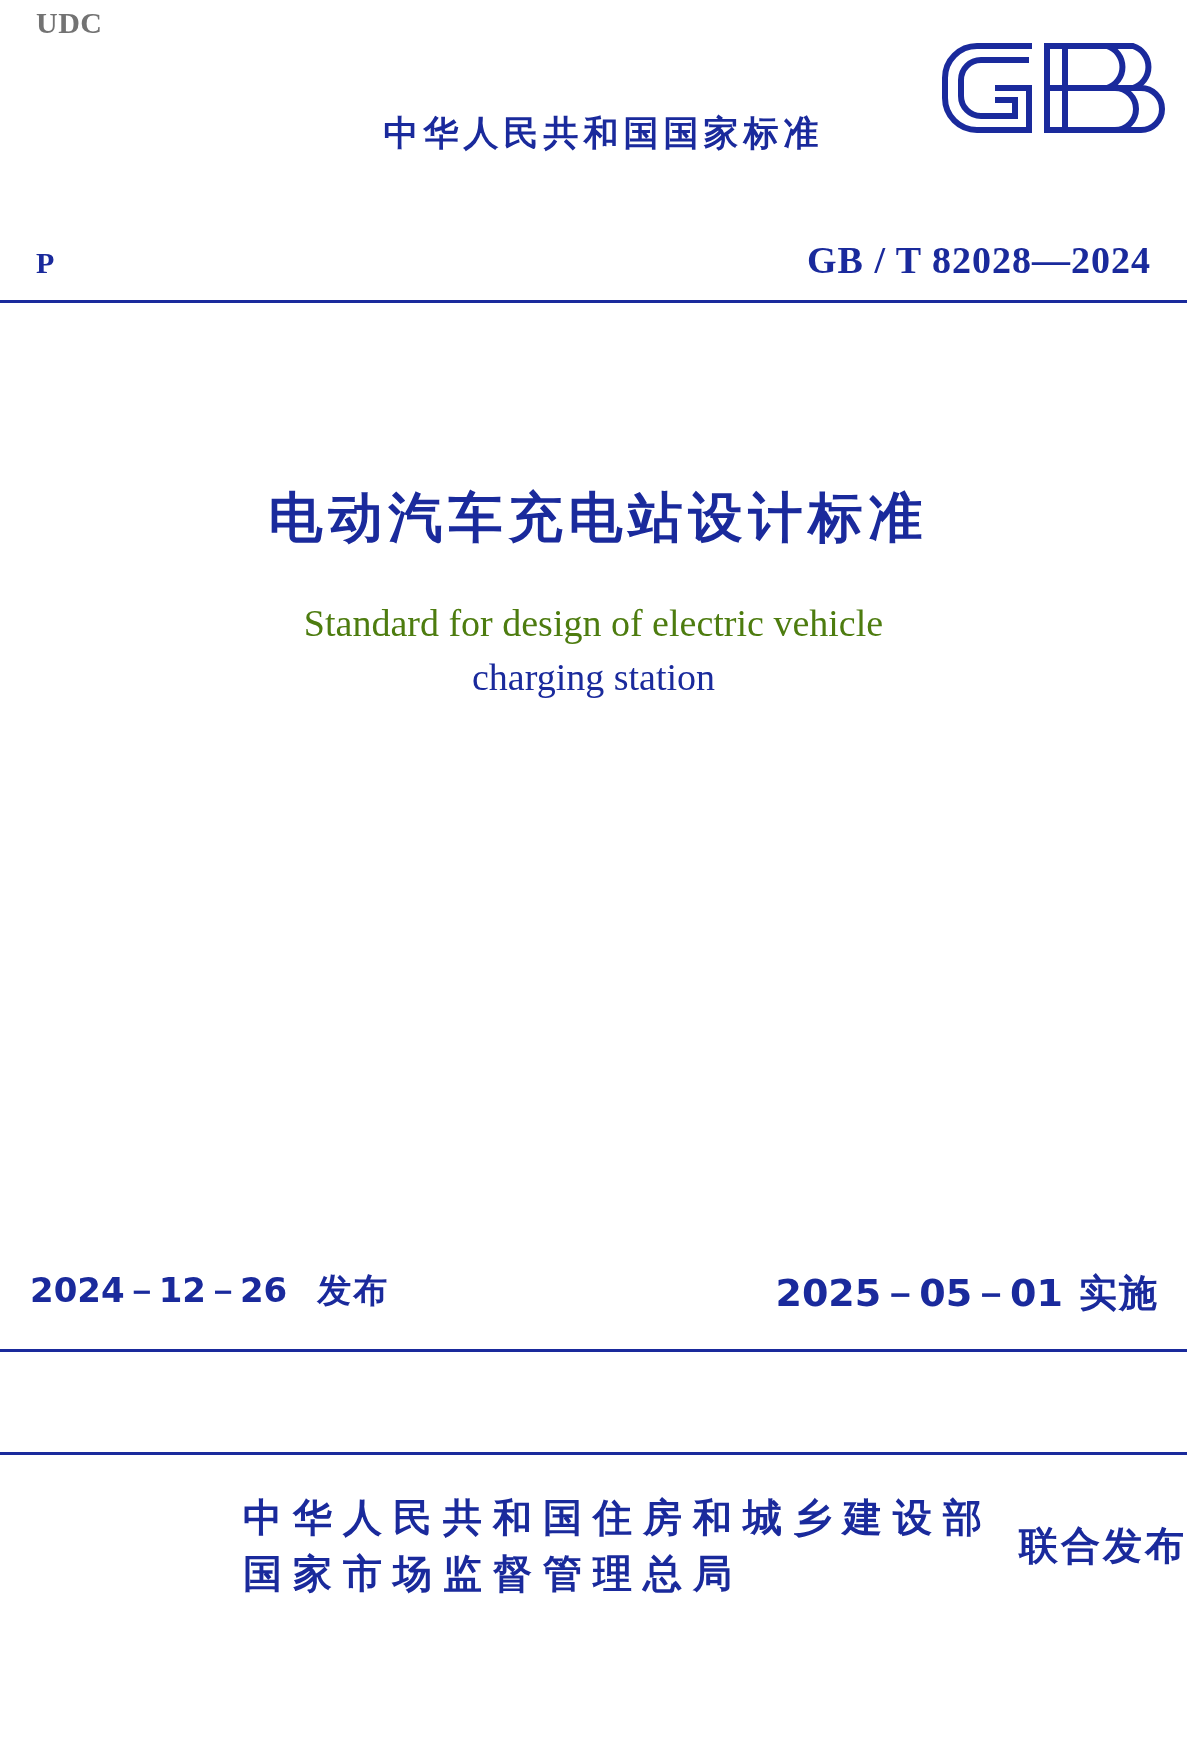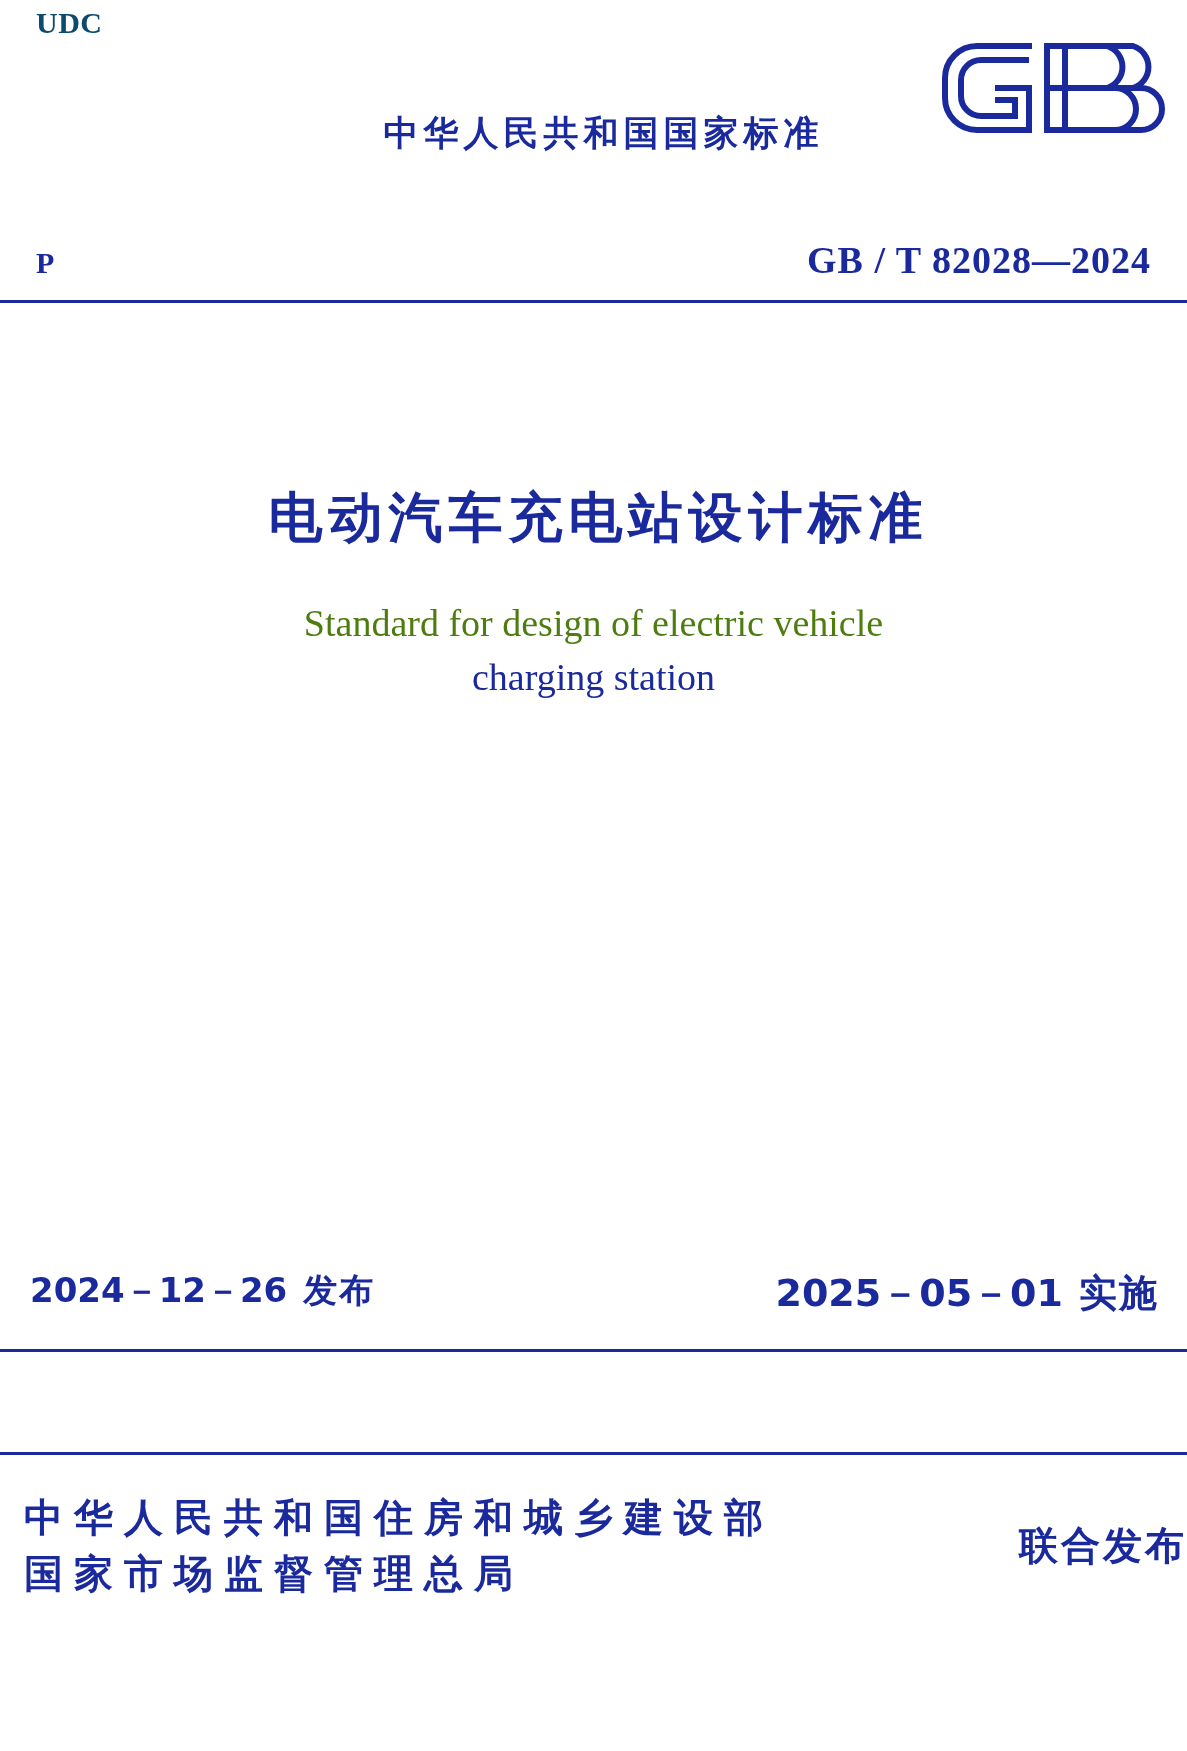--- a/index.html
+++ b/index.html
@@ -26,21 +26,21 @@
 
   
   .udc {
     position: absolute;
     top: 6px;
     left: 36px;
     font-family: "Liberation Serif", serif;
     font-weight: bold;
     font-size: 30px;
     letter-spacing: 0.5px;
-    color: #0c4a6e;
+    color: #737373;
   }
 
   .national-title {
     position: absolute;
     top: 110px;
     left: 0;
     width: 100%;
     text-align: center;
     font-family: "DejaVu Sans", sans-serif;
     font-weight: bold;
@@ -135,21 +135,21 @@
   .date-issue {
     position: absolute;
     top: 1268px;
     left: 30px;
     font-family: "DejaVu Sans", sans-serif;
     font-weight: bold;
     font-size: 34px;
     color: #1a2a9c;
     white-space: nowrap;
   }
-  .date-issue .word { margin-left: 16px; letter-spacing: 2px; }
+  .date-issue .word { margin-left: 30px; letter-spacing: 2px; }
 
   .date-effective {
     position: absolute;
     top: 1268px;
     right: 28px;
     font-family: "DejaVu Sans", sans-serif;
     font-weight: bold;
     font-size: 38px;
     color: #1a2a9c;
     white-space: nowrap;
@@ -157,21 +157,21 @@
   .date-effective .word { margin-left: 16px; letter-spacing: 2px; }
 
   
   .publishers {
     position: absolute;
     top: 1490px;
     left: 0;
     width: 1187px;
     display: flex;
     align-items: center;
-    justify-content: space-between;
+    justify-content: flex-end;
     box-sizing: border-box;
     padding-left: 24px;
   }
   .pub-names {
     font-family: "DejaVu Sans", sans-serif;
     font-weight: bold;
     font-size: 39px;
     line-height: 56px;
     letter-spacing: 11px;
     color: #1a2a9c;

